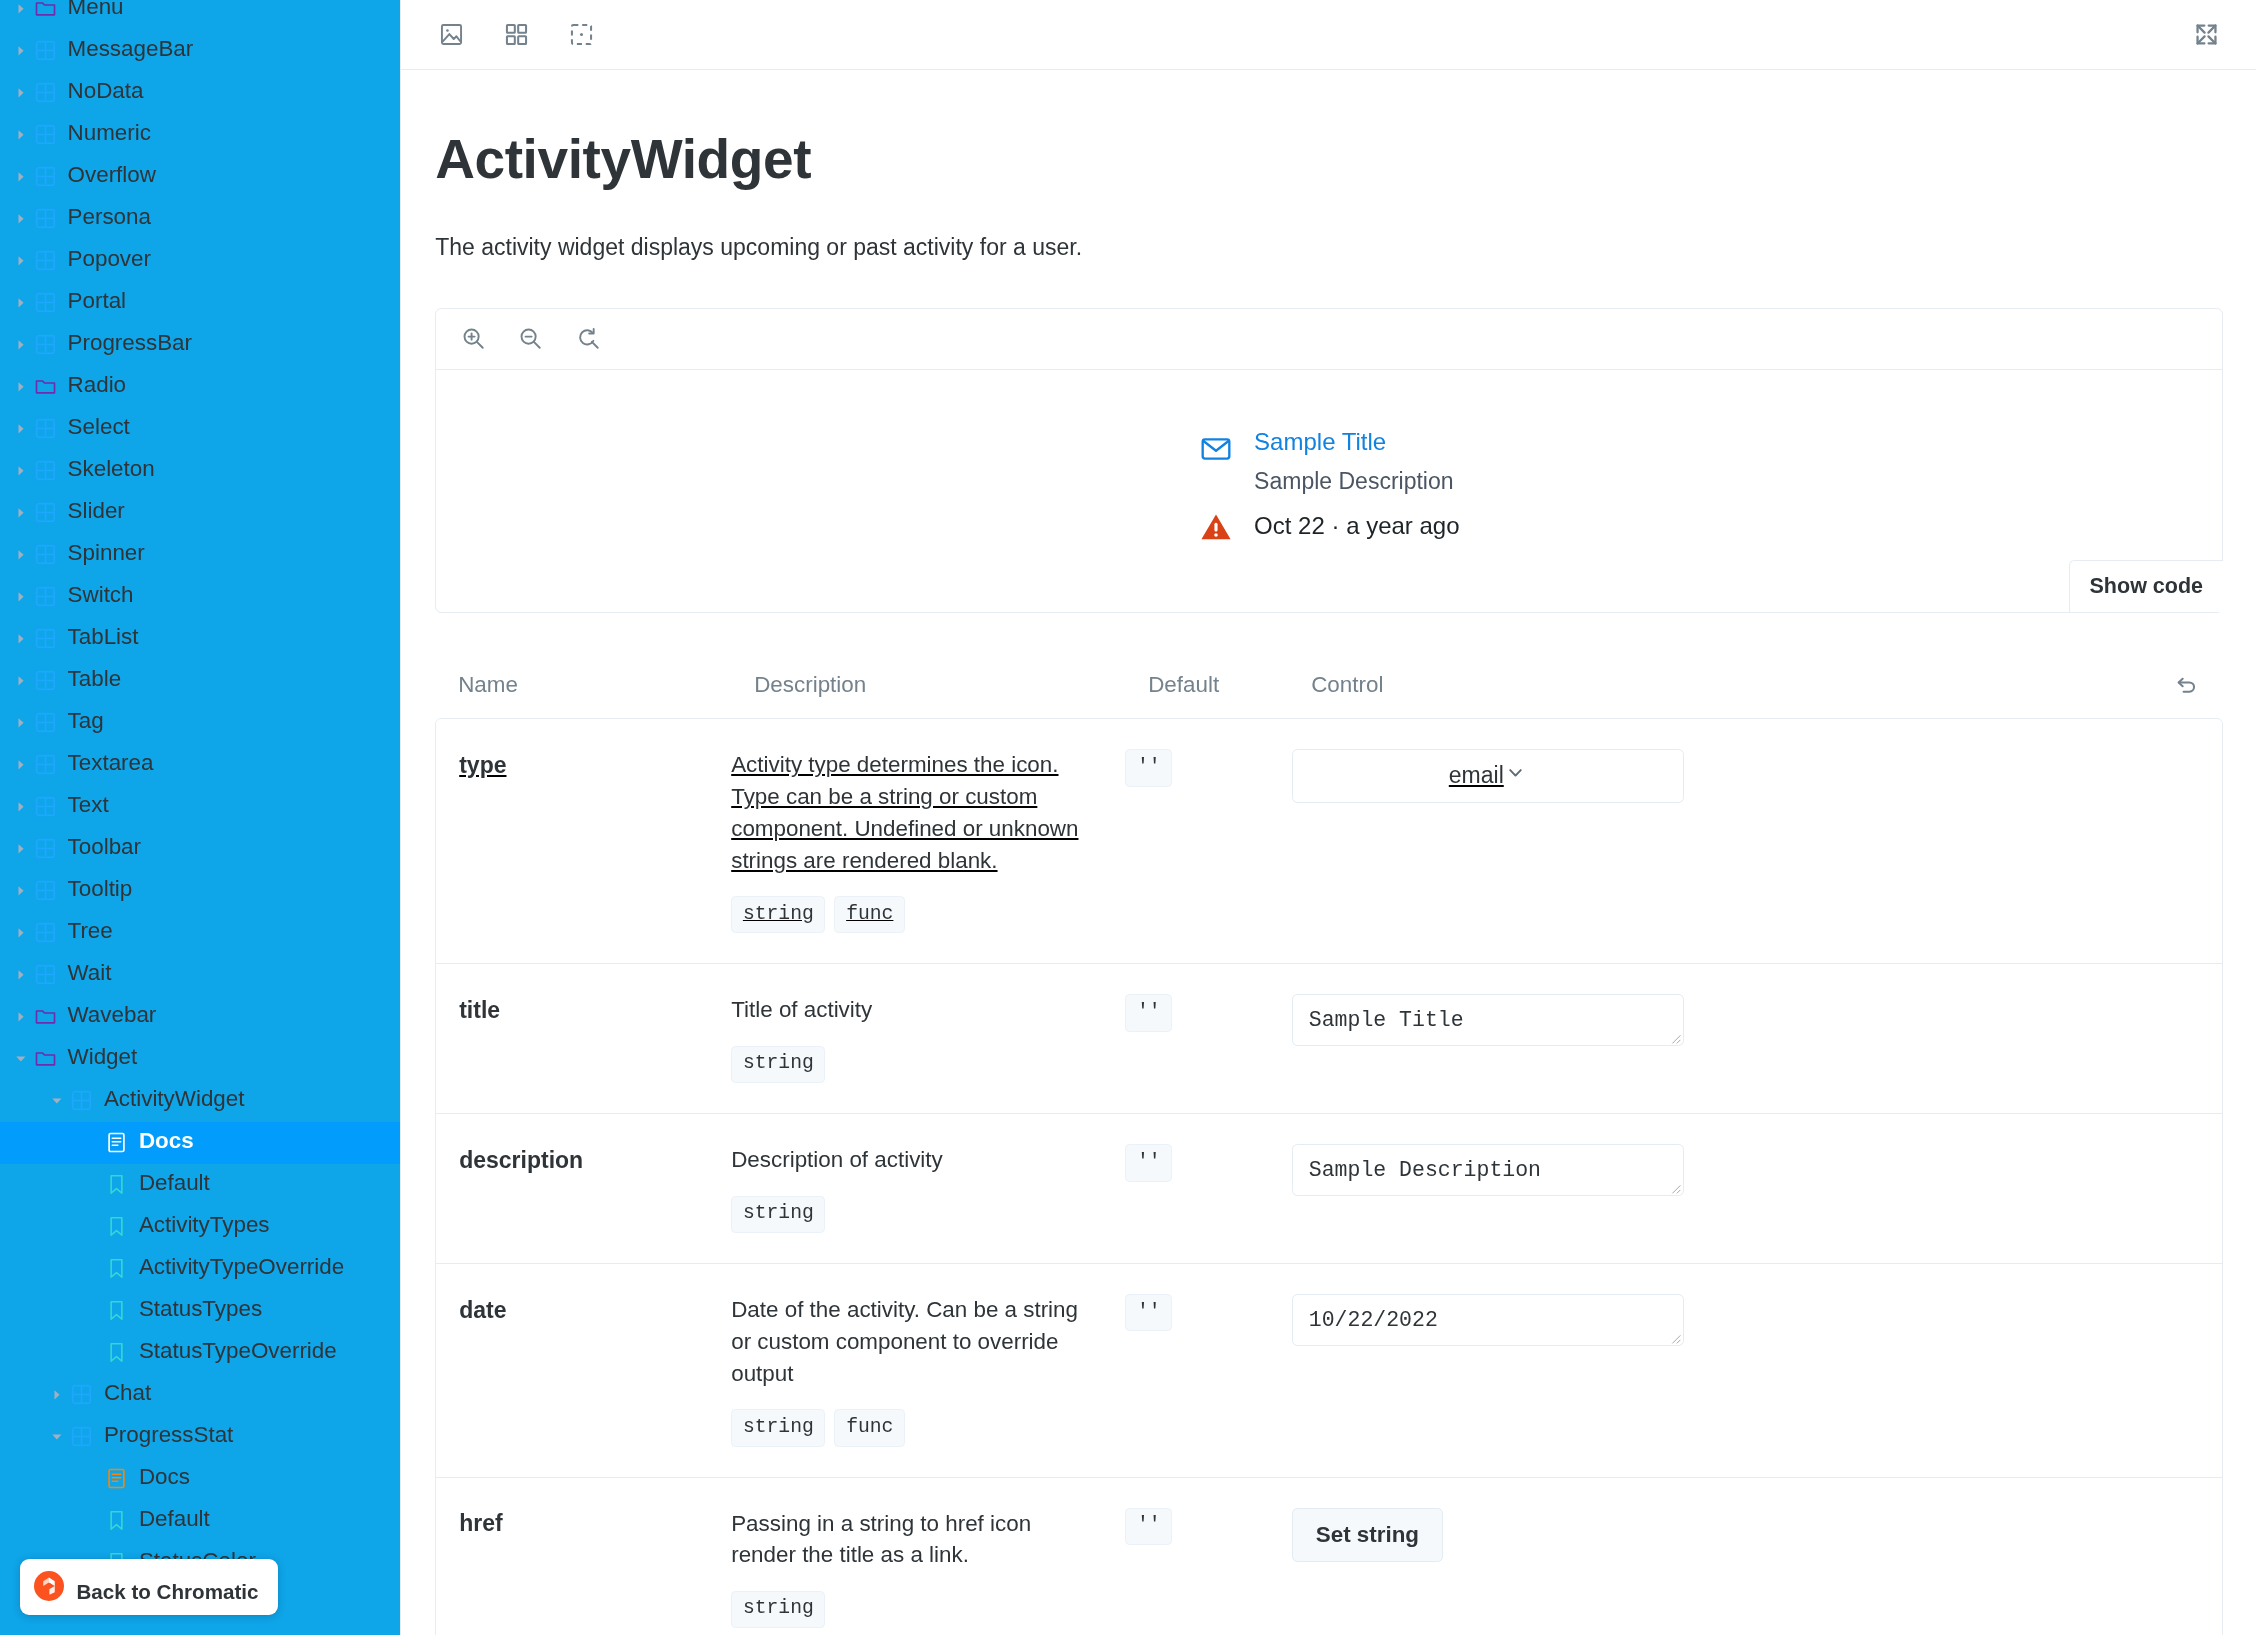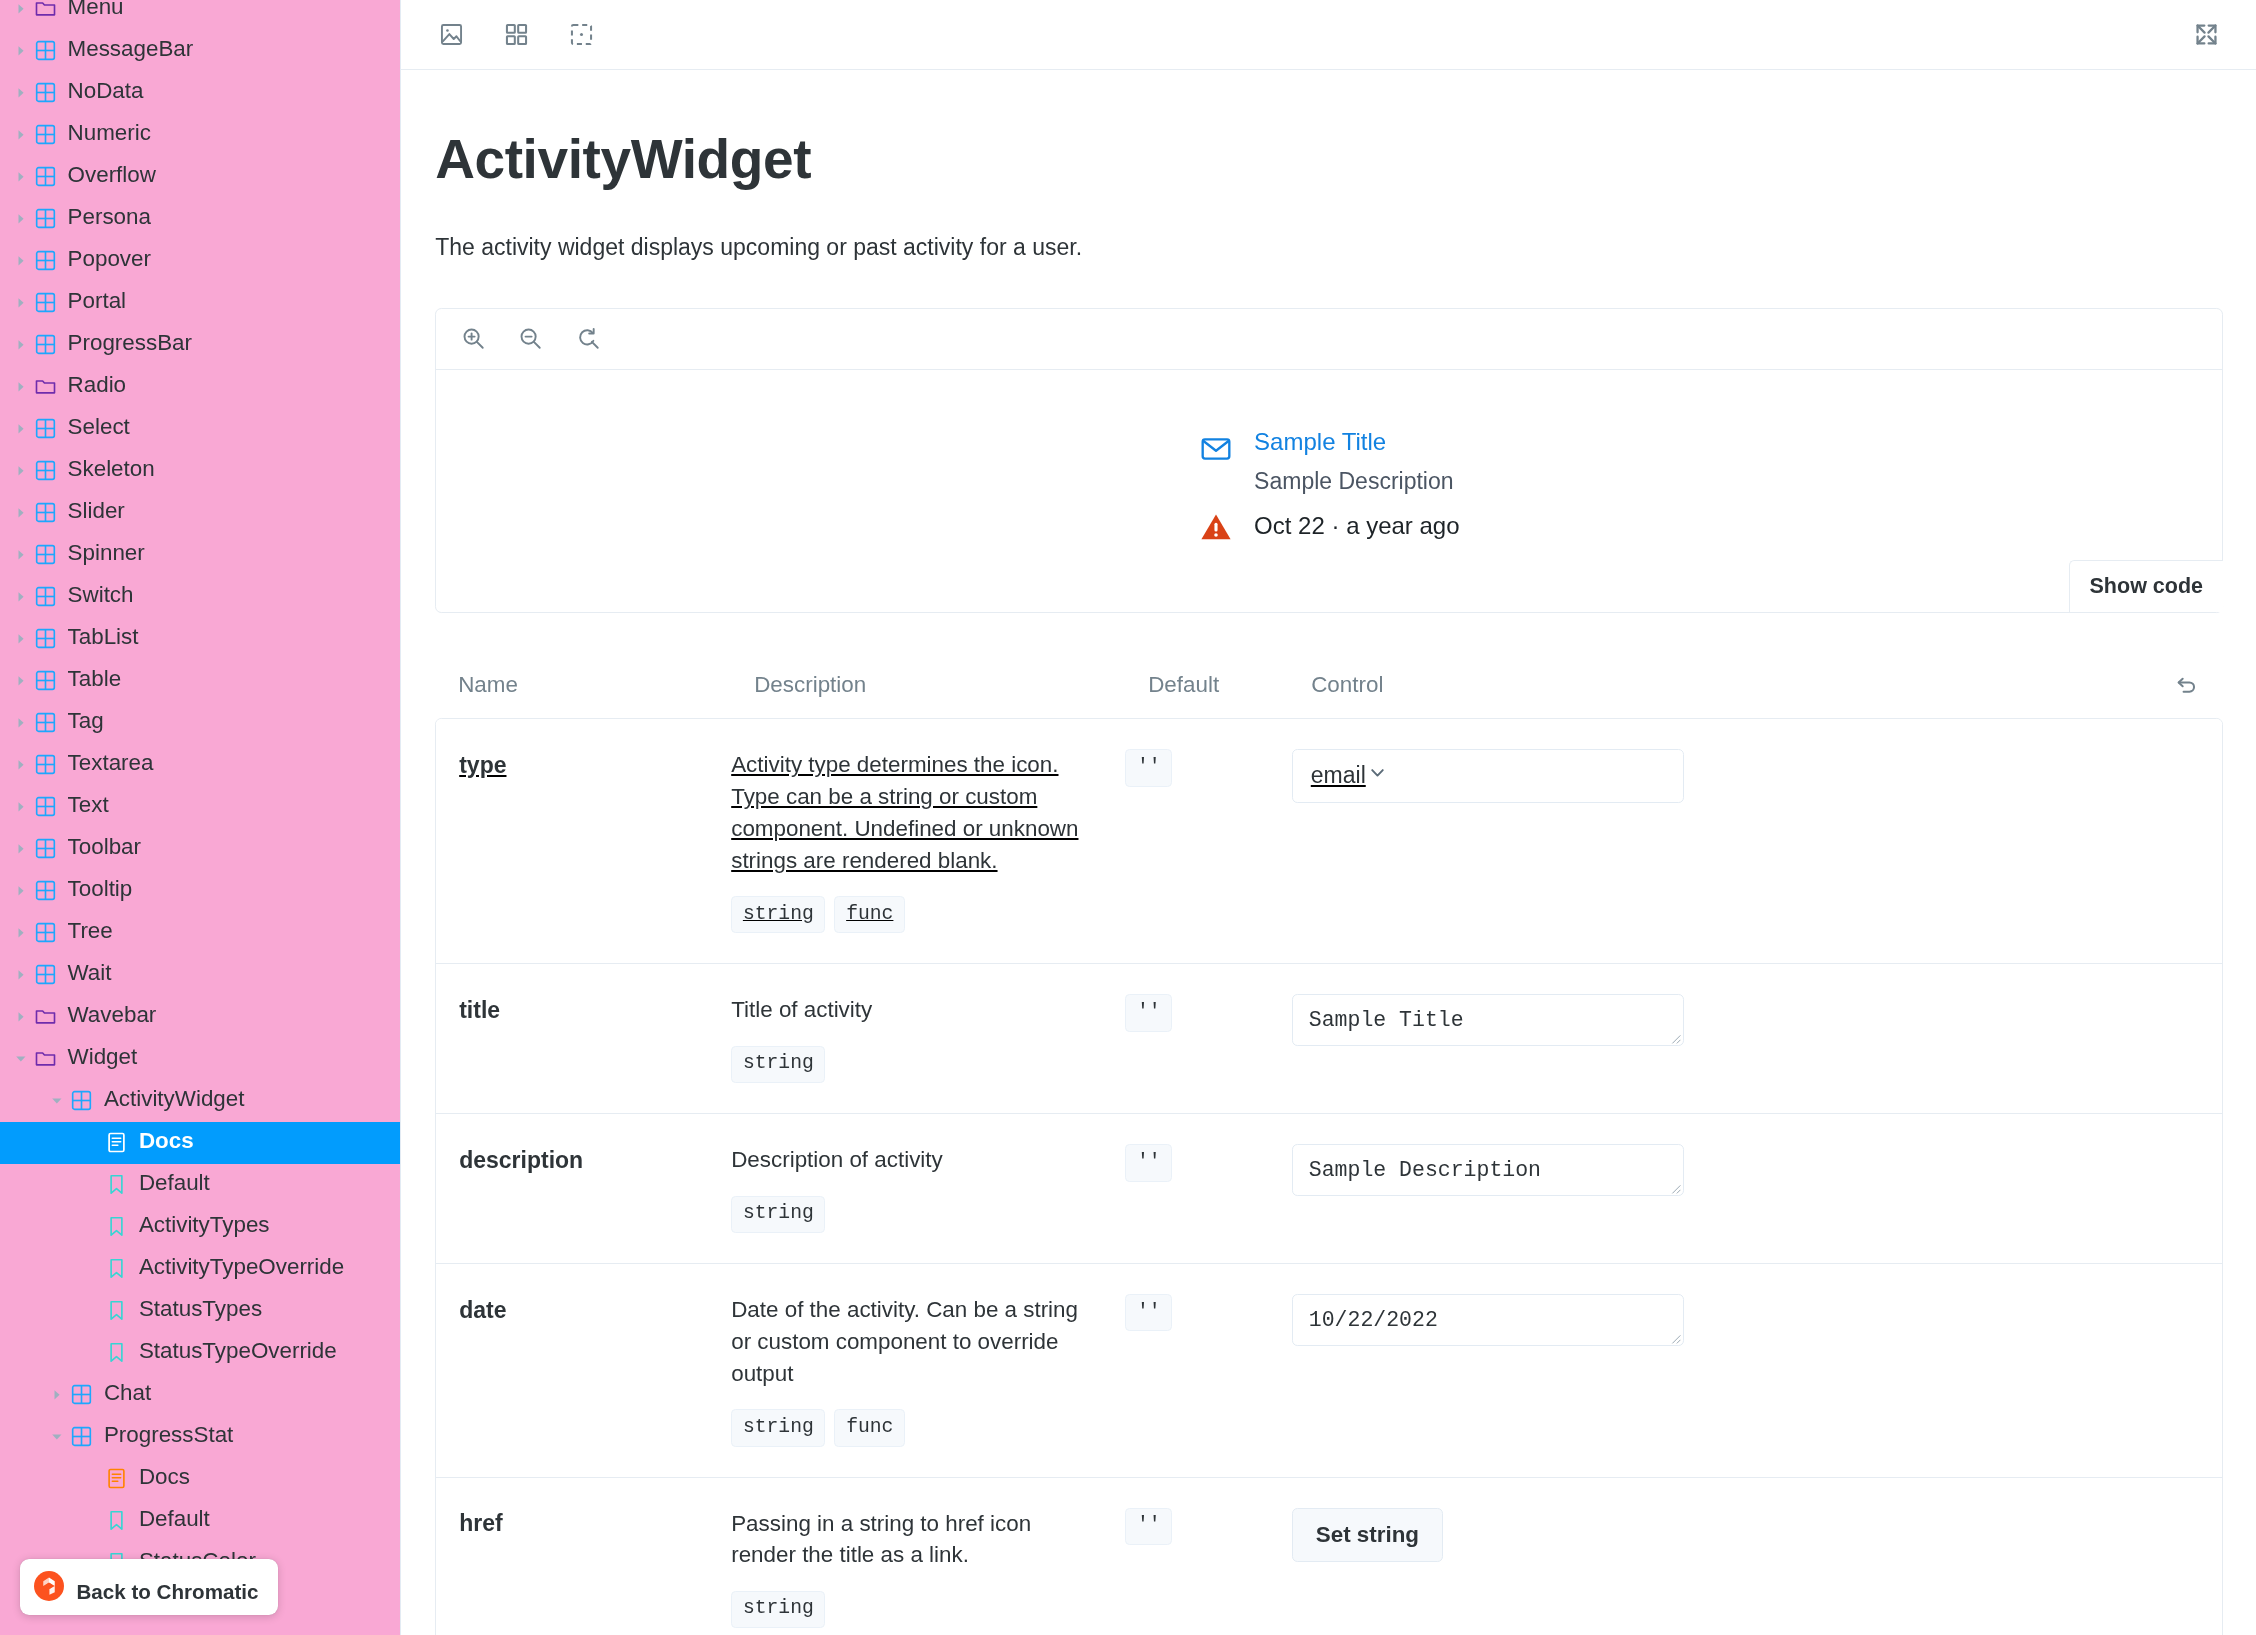--- a/index.html
+++ b/index.html
@@ -10,21 +10,21 @@
     font-family: "Liberation Sans", sans-serif;
     background: #ffffff;
     -webkit-font-smoothing: antialiased;
   }
   #app { display: flex; width: 2257px; height: 1635px; }
 
   
   #sidebar {
     width: 401px;
     flex: 0 0 401px;
-    background: #f9a8d4;
+    background: #0ea5e9;
     border-right: 0.9px solid #e3ebf3;
     position: relative;
     overflow: hidden;
   }
   #tree {
     padding: 0 0 0 0;
     position: absolute;
     top: -12.5px; left: 0; right: 0;
   }
   .t-row {
@@ -198,21 +198,21 @@
   .ar-cell-default { flex: 0 0 163px; padding-top: 0; }
   .ar-cell-control { flex: 1 1 auto; padding-left: 3.6px; }
 
   
   .ctl-select {
     width: 392px; height: 54px;
     border: 0.9px solid #e3ebf3;
     border-radius: 5.4px;
     background: #fff;
     display: flex; align-items: center;
-    justify-content: flex-start;
+    justify-content: center;
     padding: 0 18px 2px 18px;
     font-size: 23px; color: #2e3438;
     cursor: pointer;
   }
   .ctl-textarea {
     width: 392px; height: 52px;
     border: 0.9px solid #e3ebf3;
     border-radius: 5.4px;
     background: #fff;
     font-family: "Liberation Mono", monospace;

